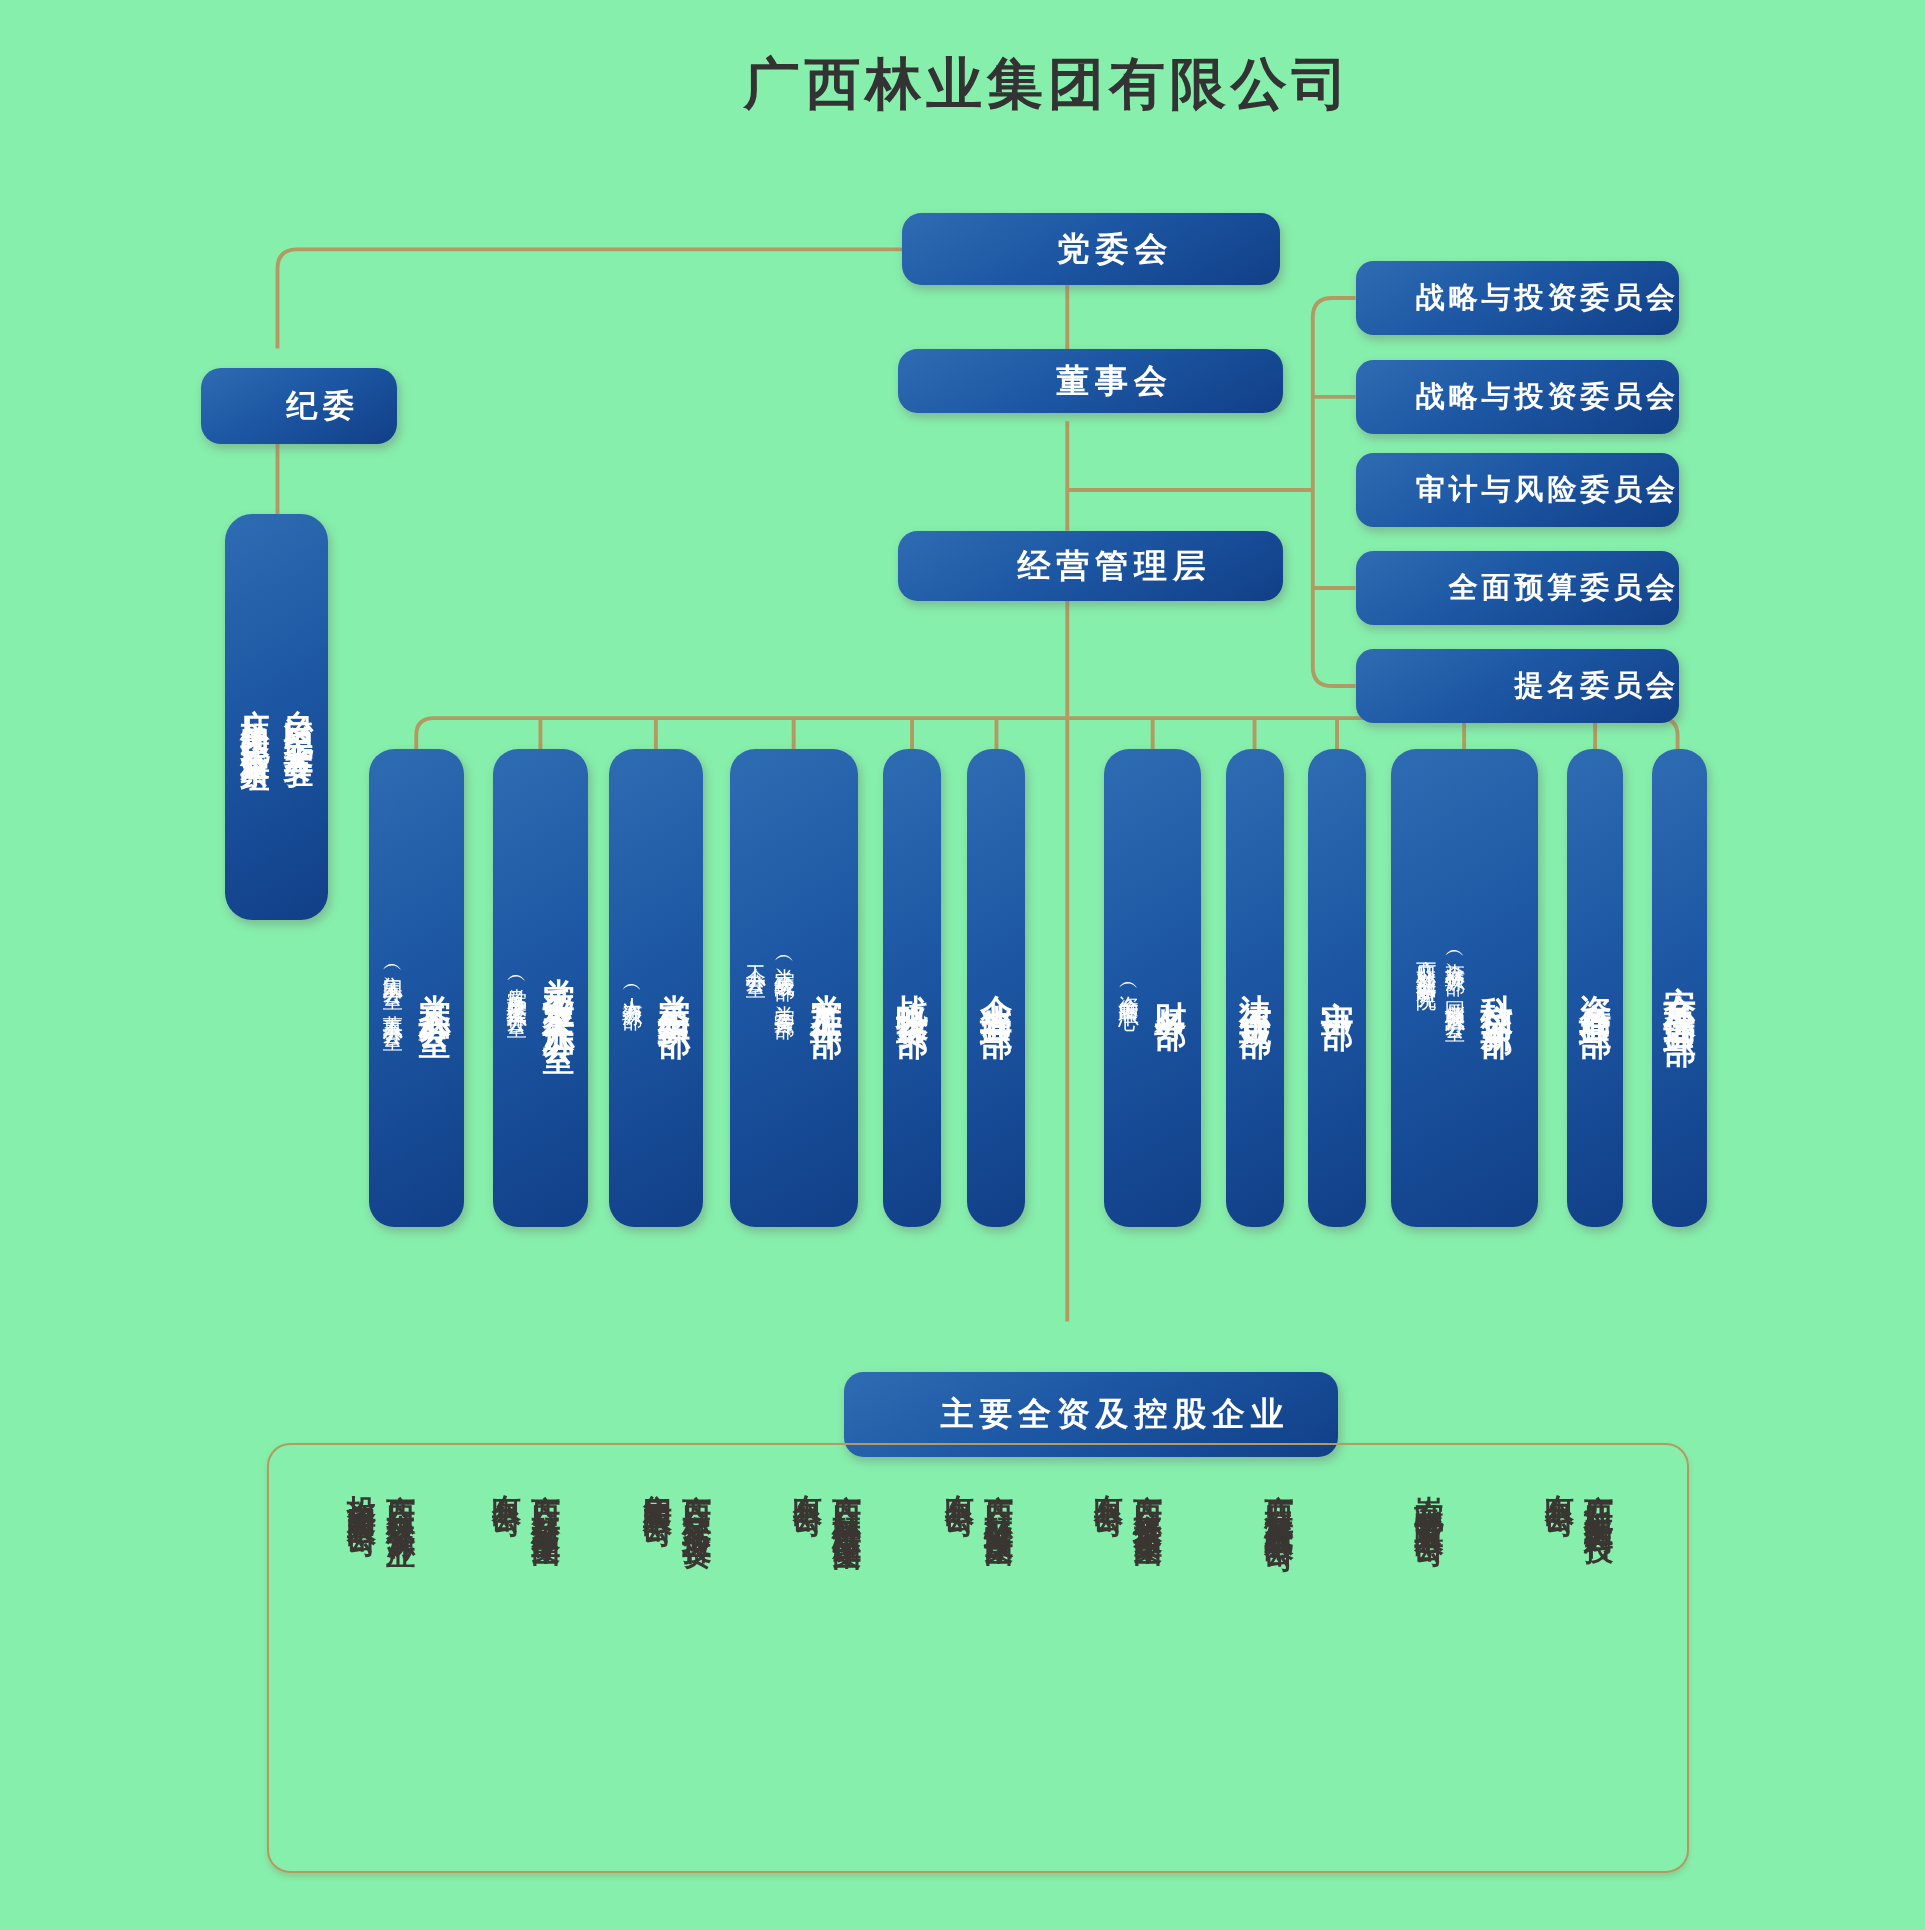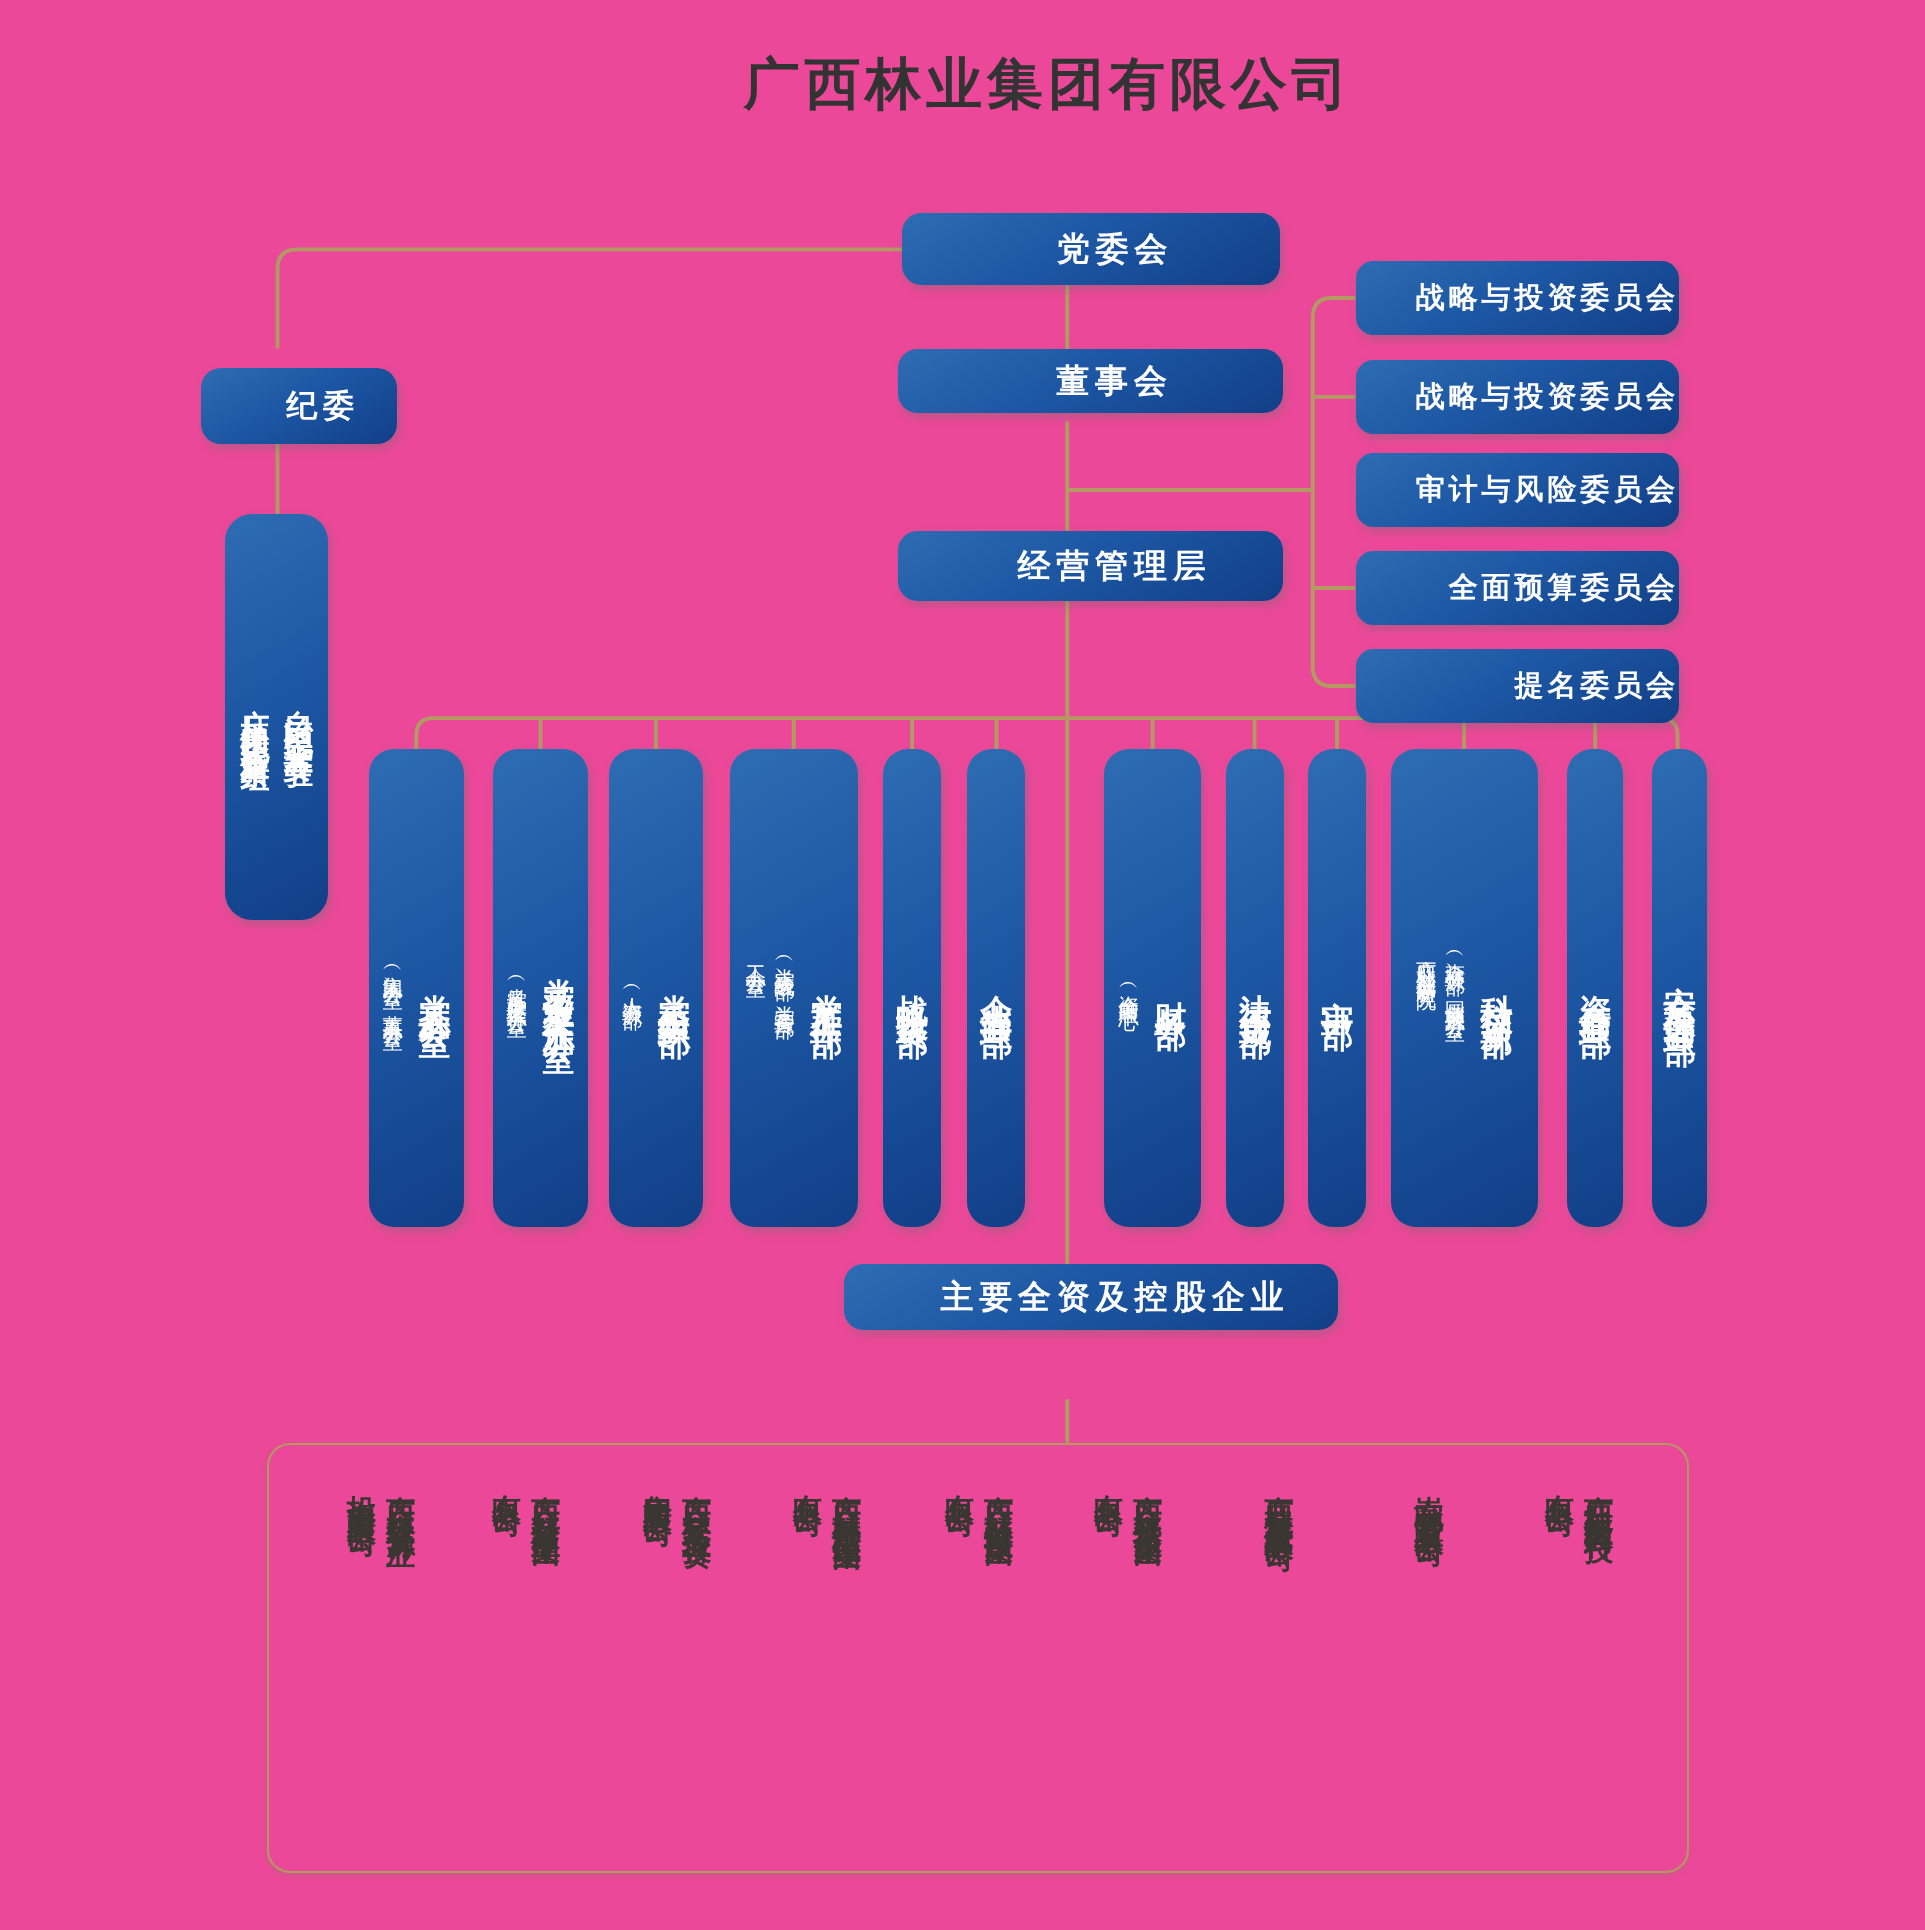--- a/index.html
+++ b/index.html
@@ -1,18 +1,18 @@
 <!DOCTYPE html>
 <html><head>
 <meta charset="utf-8">
 <style>
   html,body{margin:0;padding:0;background:#ffffff;}
   .canvas{
     position:relative;width:1925px;height:1930px;margin:0 auto;
-    background:#ec4899;overflow:hidden;
+    background:#86efac;overflow:hidden;
     font-family:Liberation Serif, serif;
   }
   .page-title{
     position:absolute;left:1048px;top:47px;transform:translateX(-50%);
     font-size:56px;font-weight:700;letter-spacing:4.9px;color:#333333;white-space:nowrap;
   }
   .connector-svg{position:absolute;left:0;top:0;}
   .box{
     position:absolute;
     background:linear-gradient(150deg,#2e6cb2 0%,#1d57a4 45%,#113f87 100%);
@@ -28,21 +28,21 @@
     display:flex;align-items:center;justify-content:center;}
   .tall-text{writing-mode:vertical-rl;white-space:pre-line;
     font-size:29px;font-weight:700;letter-spacing:6.8px;line-height:1.5;}
   .dept{top:749px;height:478px;border-radius:25px;
     display:flex;flex-direction:row-reverse;align-items:center;justify-content:center;gap:6.8px;}
   .dept-name{writing-mode:vertical-rl;font-size:32px;font-weight:700;
     letter-spacing:7.8px;line-height:1.3;}
   .dept-note{writing-mode:vertical-rl;white-space:pre-line;font-size:20.4px;
     letter-spacing:2.9px;line-height:1.4;font-weight:500;}
   .dept-note:empty{display:none;}
-  .holding{left:844px;top:1264px;width:446px;height:66px;}
+  .holding{left:844px;top:1372px;width:446px;height:85px;}
   .subs-container{
     position:absolute;left:267px;top:1443px;width:1422px;height:430px;
     border:2.9px solid #b29a62;border-radius:23px;box-sizing:border-box;
     box-shadow:0 3.9px 5.8px rgba(140,125,90,.25);
   }
   .company{
     position:absolute;top:27px;transform:translateX(-50%);
     writing-mode:vertical-rl;white-space:pre-line;
     font-size:29px;font-weight:700;color:#3a3632;letter-spacing:4.9px;line-height:1.35;
   }

